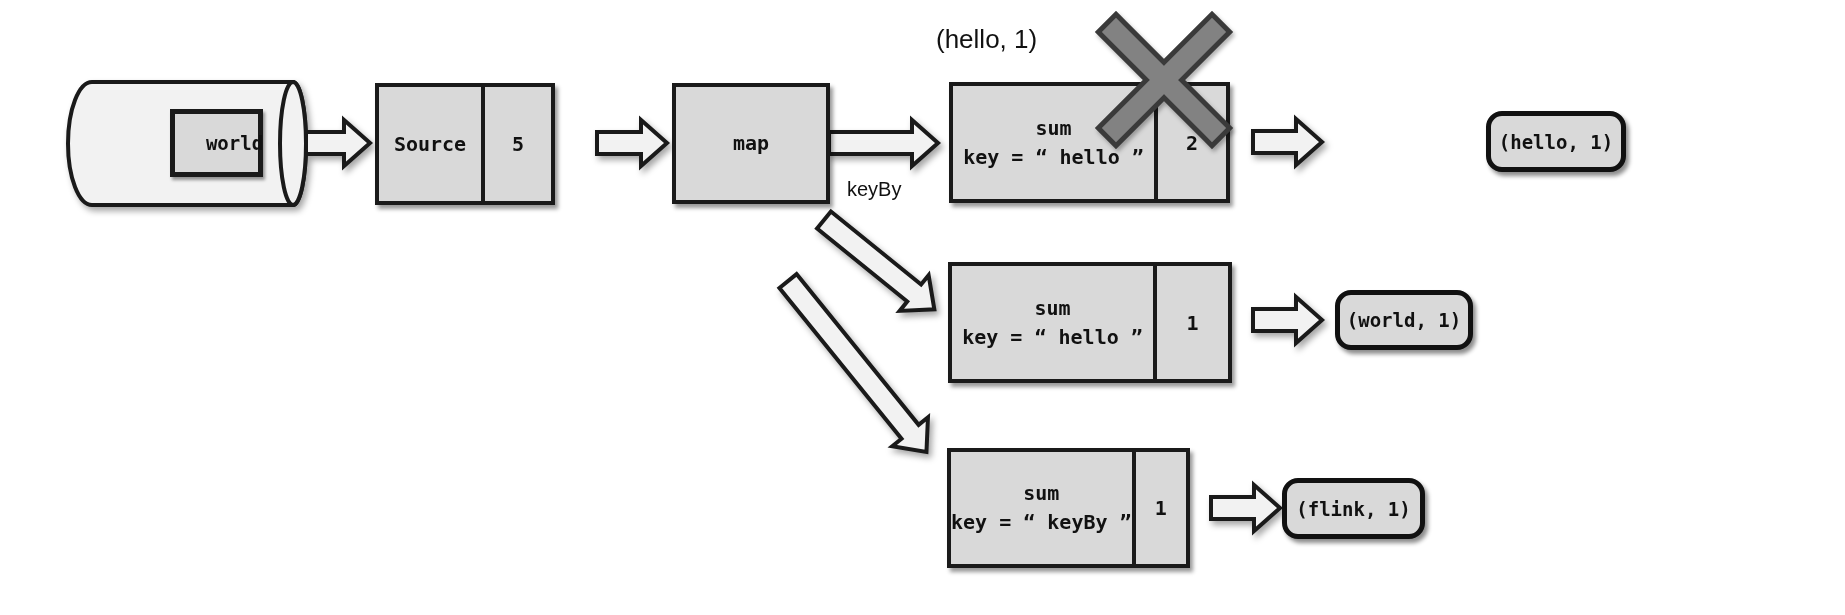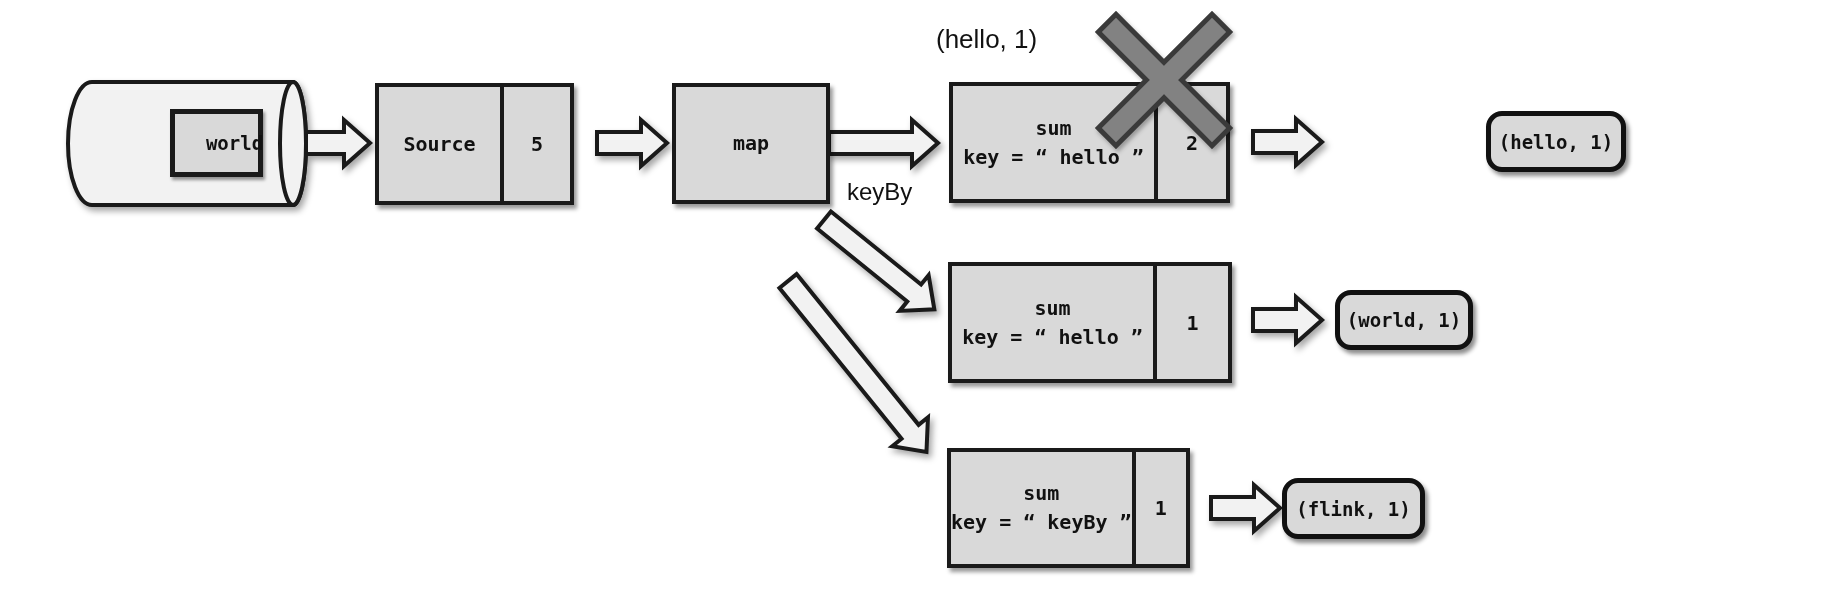--- a/index.html
+++ b/index.html
@@ -95,30 +95,30 @@
       <polygon points="1253,131 1296,131 1296,119 1322,142 1296,165 1296,153 1253,153" style="fill:var(--light-fill,#f2f2f2);stroke:var(--stroke,#1a1a1a);stroke-width:4;"></polygon>
 
       <polygon points="1253,309 1296,309 1296,297 1322,320 1296,343 1296,331 1253,331" style="fill:var(--light-fill,#f2f2f2);stroke:var(--stroke,#1a1a1a);stroke-width:4;"></polygon>
 
       <polygon points="1211,497 1254,497 1254,485 1280,508 1254,531 1254,519 1211,519" style="fill:var(--light-fill,#f2f2f2);stroke:var(--stroke,#1a1a1a);stroke-width:4;"></polygon>
     </g>
   </svg>
 
   <div class="record-box" style="left:170px;top:109px;width:93px;height:68px;">world</div>
 
-  <div class="box" style="left:375px;top:83px;width:199px;height:122px;">
+  <div class="box" style="left:375px;top:83px;width:180px;height:122px;">
     <div class="box-main">Source</div>
     <div class="box-state" style="width:66px;">5</div>
   </div>
 
   <div class="box" style="left:672px;top:83px;width:158px;height:121px;">
     <div class="box-main">map</div>
   </div>
 
-  <div class="sans-label" style="left:847px;top:178px;font-size:24px;">keyBy</div>
+  <div class="sans-label" style="left:847px;top:178px;font-size:20px;">keyBy</div>
 
   <div class="sans-label" style="left:936px;top:24px;font-size:26px;">(hello, 1)</div>
 
   <div class="box" style="left:949px;top:82px;width:281px;height:121px;">
     <div class="box-main">
       <span>sum</span>
       <span>key = “ hello ”</span>
     </div>
     <div class="box-state" style="width:68px;">2</div>
   </div>

